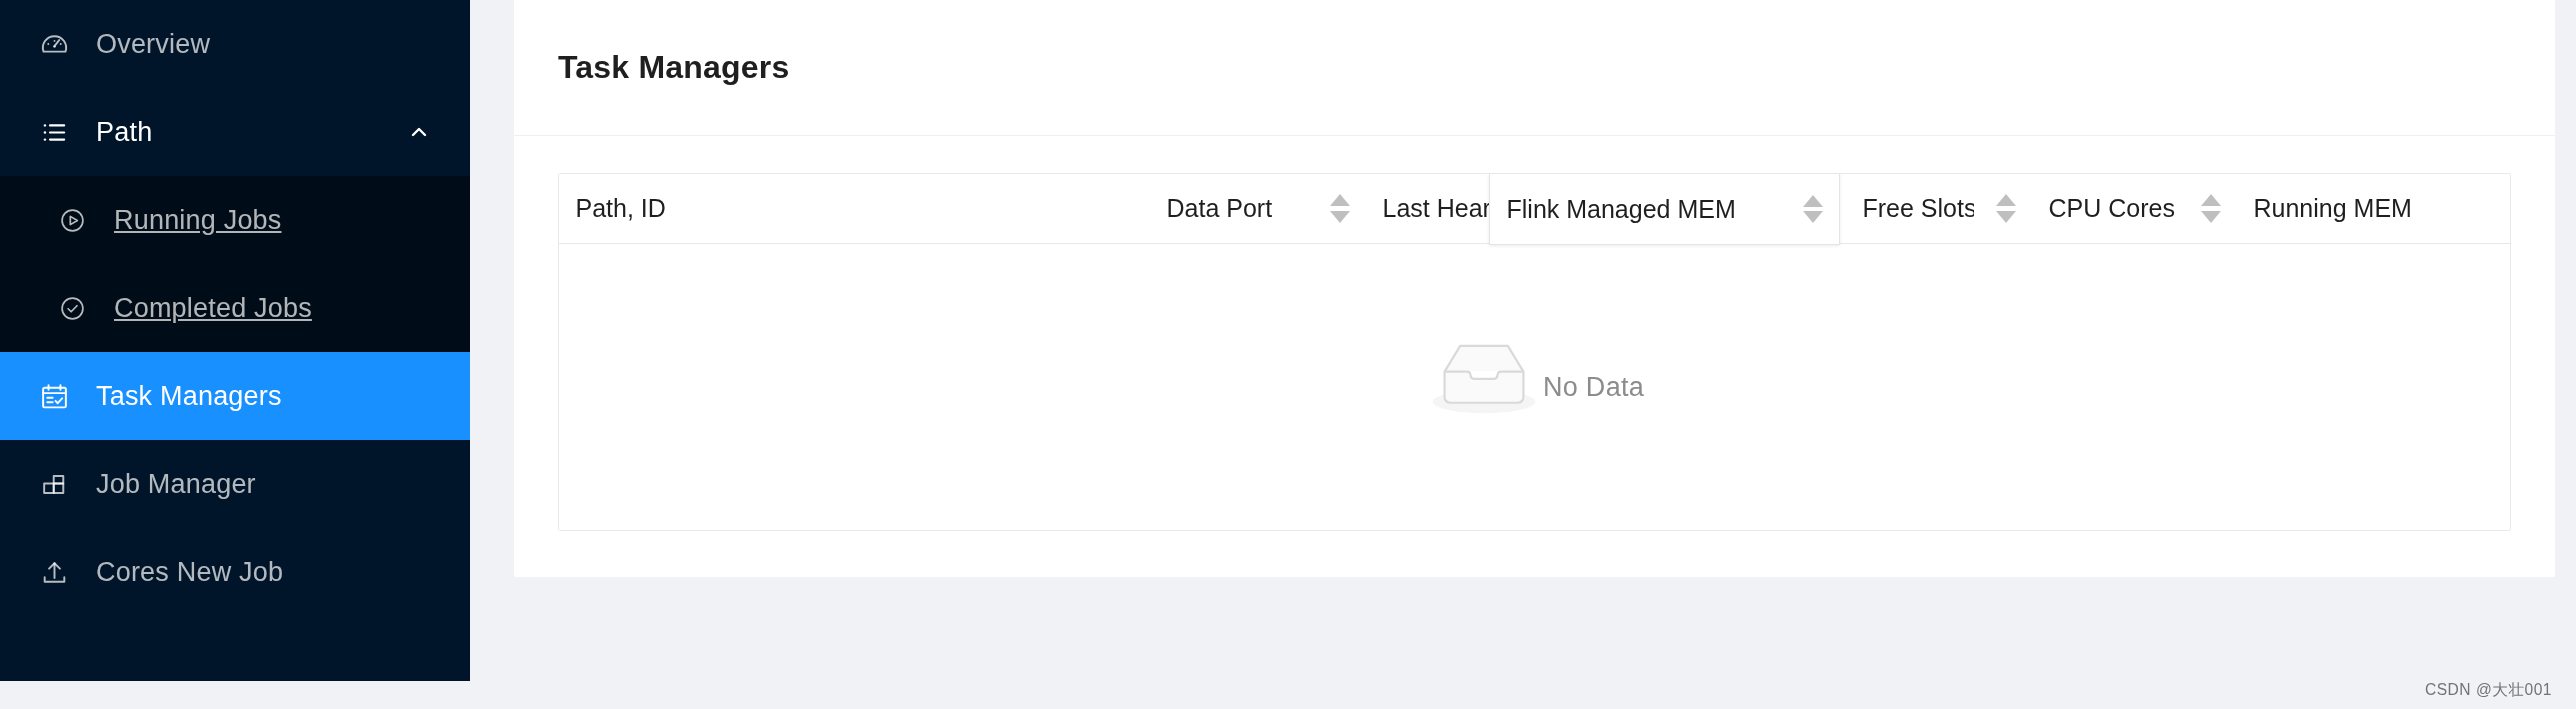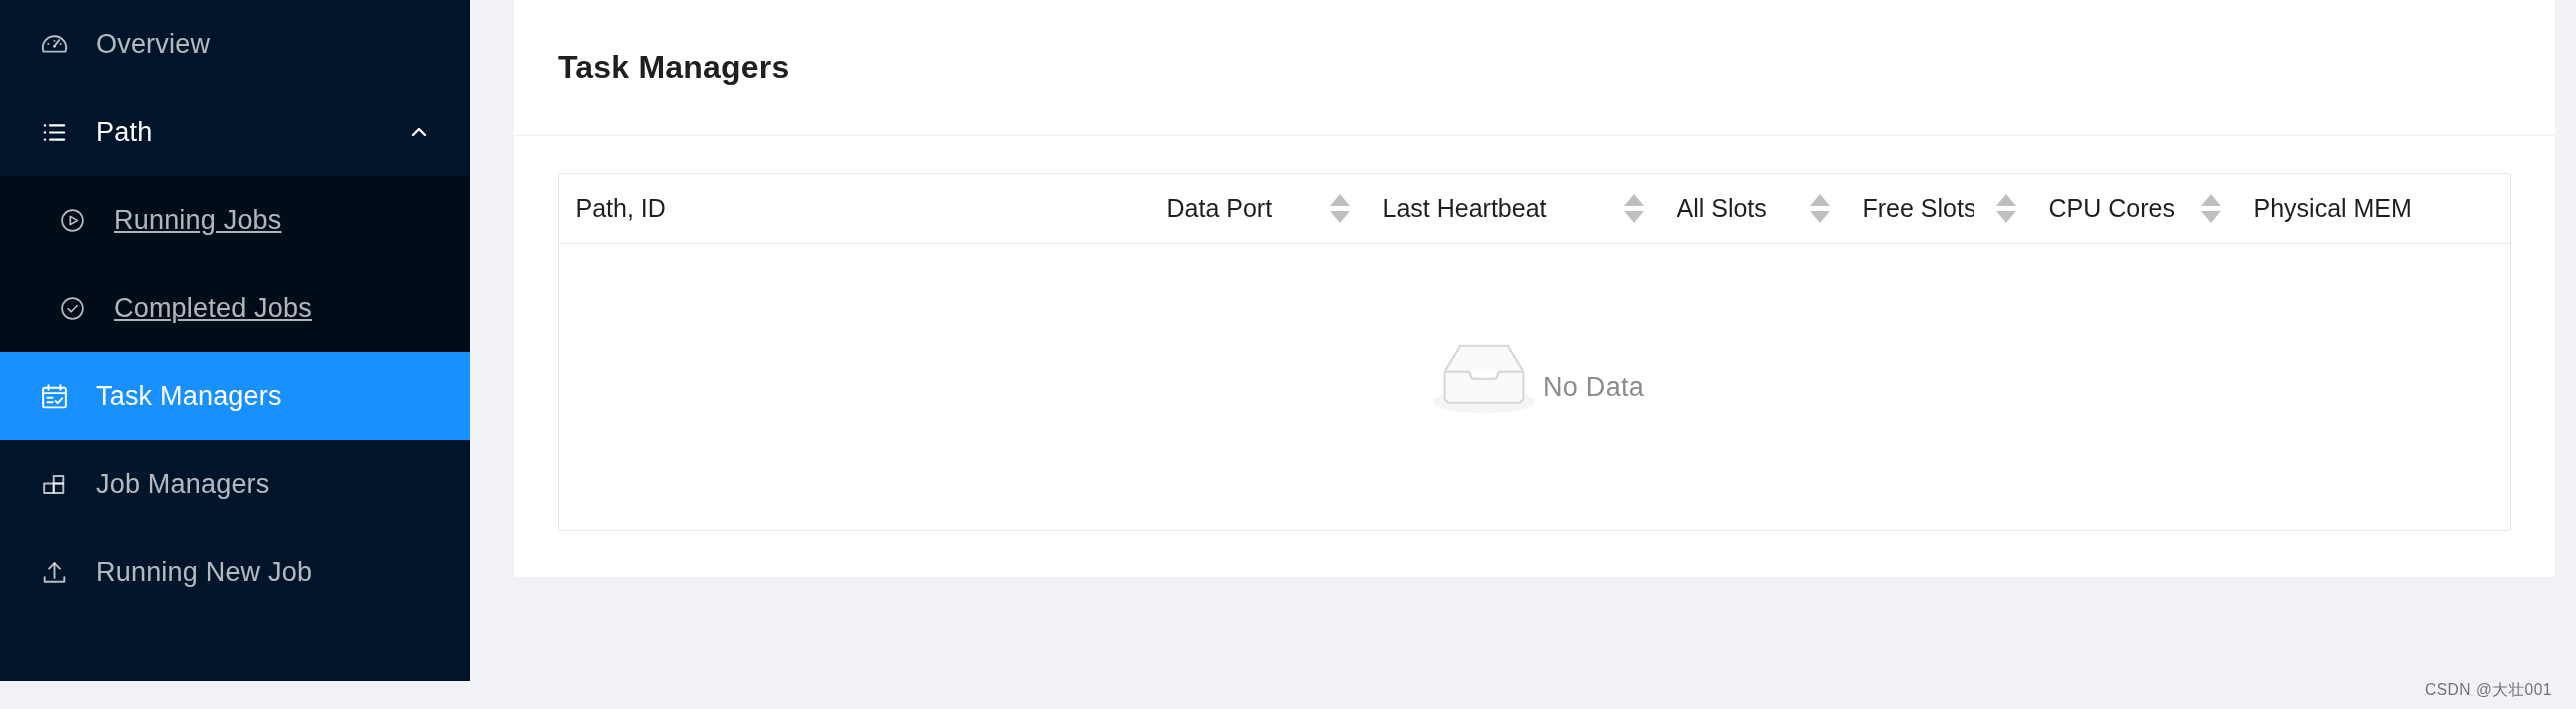--- a/index.html
+++ b/index.html
@@ -240,32 +240,32 @@
     </div>
 
     <div class="menu-item">
       <span class="mi-icon">
         <svg width="31" height="31" viewBox="0 0 24 24" fill="none" stroke="rgba(255,255,255,0.72)" stroke-width="1.5" stroke-linejoin="round">
           <rect x="4" y="11.2" width="7.4" height="7.4"></rect>
           <rect x="11.4" y="11.2" width="7.4" height="7.4"></rect>
           <rect x="11.4" y="5.4" width="7.4" height="5.8"></rect>
         </svg>
       </span>
-      <span>Job Managers</span>
+      <span>Job Manager</span>
     </div>
 
     <div class="menu-item">
       <span class="mi-icon">
         <svg width="31" height="31" viewBox="0 0 24 24" fill="none" stroke="rgba(255,255,255,0.72)" stroke-width="1.5" stroke-linecap="round" stroke-linejoin="round">
           <path d="M12 16.2V4.8"></path>
           <path d="M7.8 9l4.2-4.2L16.2 9"></path>
           <path d="M4.4 15.6v3.6h15.2v-3.6"></path>
         </svg>
       </span>
-      <span>Running New Job</span>
+      <span>Cores New Job</span>
     </div>
 
   </nav>
 
   <main class="main">
 
     <section class="content-card">
 
       <div class="card-head">
         <h1 class="card-title">Task Managers</h1>
@@ -314,23 +314,30 @@
 
             <div class="th" style="flex:0 0 205px;">
               <span class="th-label">CPU Cores</span>
               <span class="sorter">
                 <span class="caret up"></span>
                 <span class="caret down"></span>
               </span>
             </div>
 
             <div class="th" style="flex:1 1 auto; padding-right:0;">
-              <span class="th-label">Physical MEM</span>
-            </div>
-
+              <span class="th-label">Running MEM</span>
+            </div>
+
+            <div class="th drag-ghost" style="left:930px; width:351px;">
+              <span class="th-label">Flink Managed MEM</span>
+              <span class="sorter">
+                <span class="caret up"></span>
+                <span class="caret down"></span>
+              </span>
+            </div>
 
           </div>
 
           <div class="tbody-empty">
             <div class="empty-icon">
               <svg width="118" height="88" viewBox="0 0 64 48" fill="none">
                 <ellipse cx="32" cy="37" rx="28" ry="6.2" fill="#f5f5f5"></ellipse>
                 <path d="M10.5 20.5 19 6.5h26l8.5 14v14a3 3 0 0 1-3 3H13.5a3 3 0 0 1-3-3z" fill="#fafafa" stroke="#d9d9d9" stroke-width="1.2" stroke-linejoin="round"></path>
                 <path d="M10.5 20.5h12.2c1 0 1.8.8 1.9 1.8.1 1.3 1 2.2 2.2 2.2h10.4c1.2 0 2.1-.9 2.2-2.2.1-1 .9-1.8 1.9-1.8h12.2" fill="#ffffff" stroke="#d9d9d9" stroke-width="1.2" stroke-linejoin="round"></path>
               </svg>

